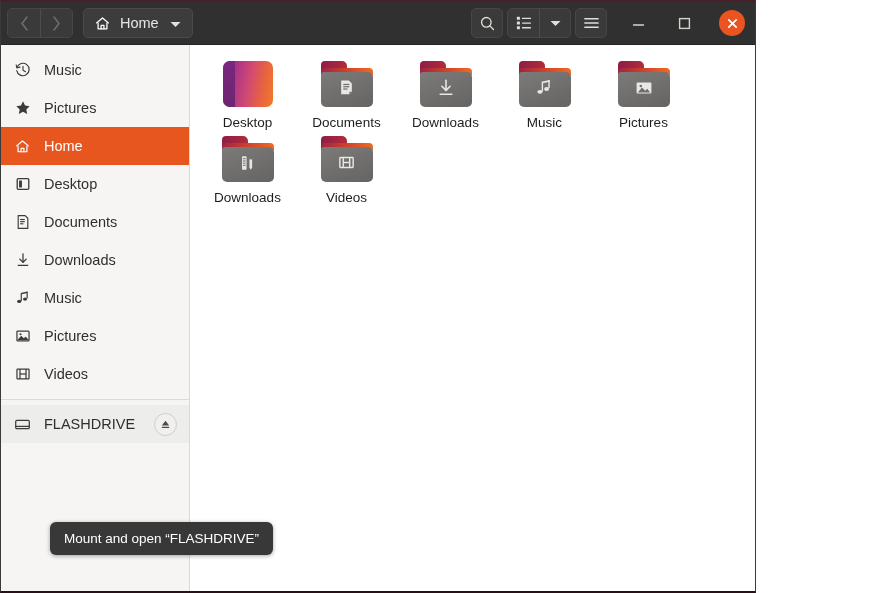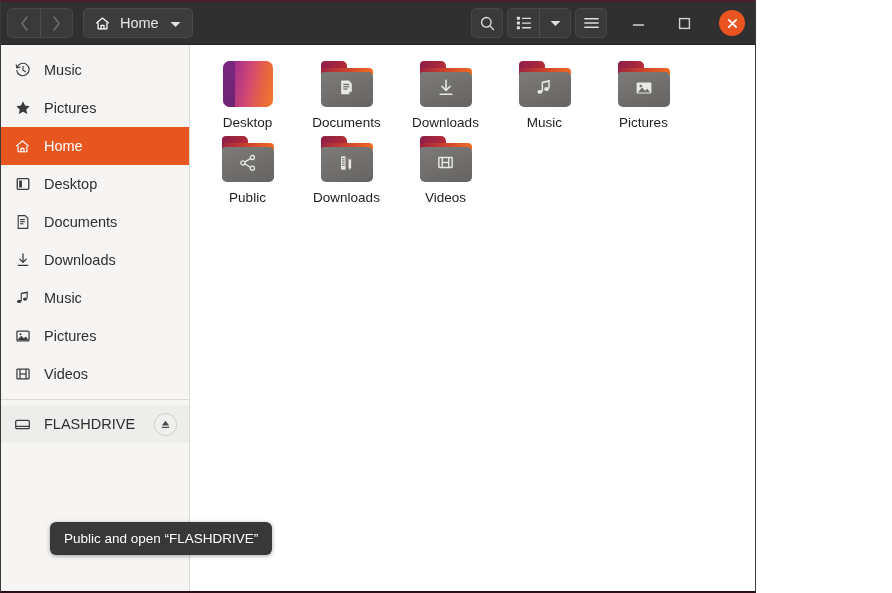--- a/index.html
+++ b/index.html
@@ -452,21 +452,21 @@
         <span>FLASHDRIVE</span>
         <span class="eject">
           <svg width="11" height="11" viewBox="0 0 12 12" fill="currentColor">
             <path d="M6 2 L10 7.2 H2 Z"></path>
             <rect x="2" y="8.4" width="8" height="1.5" rx="0.4"></rect>
           </svg>
         </span>
       </div>
 
 
-      <div id="tooltip">Public and open “FLASHDRIVE”</div>
+      <div id="tooltip">Mount and open “FLASHDRIVE”</div>
     </div>
 
     <div id="content">
 
       <div class="fitem">
         <div class="deskicon"></div>
         <div class="flabel">Desktop</div>
       </div>
 
       <div class="fitem">
@@ -534,38 +534,20 @@
                 <rect x="2.6" y="4.4" width="14.8" height="11.2" rx="1" fill="#f2f1ef"></rect>
                 <circle cx="6.8" cy="8" r="1.3" fill="#6f6e6c"></circle>
                 <path d="M3.8 14.4 L8 9.6 L11.2 12.8 L13.2 10.8 L16.2 14.4 Z" fill="#6f6e6c"></path>
               </svg>
             </span>
           </div>
         </div>
         <div class="flabel">Pictures</div>
       </div>
 
-      <div class="fitem">
-        <div class="folder">
-          <div class="tab"></div>
-            <div class="strip"></div>
-          <div class="body">
-            <span class="emblem">
-              <svg width="20" height="20" viewBox="0 0 20 20" fill="none" stroke="#f2f1ef" stroke-width="1.3">
-                <circle cx="14.4" cy="4.6" r="2.1"></circle>
-                <circle cx="14.4" cy="15.2" r="2.1"></circle>
-                <circle cx="4.9" cy="9.9" r="2.1"></circle>
-                <path d="M6.8 8.9 L12.5 5.6"></path>
-                <path d="M6.8 10.9 L12.5 14.2"></path>
-              </svg>
-            </span>
-          </div>
-        </div>
-        <div class="flabel">Public</div>
-      </div>
 
       <div class="fitem">
         <div class="folder">
           <div class="tab"></div>
             <div class="strip"></div>
           <div class="body">
             <span class="emblem">
               <svg width="18" height="18" viewBox="0 0 20 20">
                 <rect x="3.4" y="2.6" width="5" height="14.8" rx="0.8" fill="#f2f1ef"></rect>
                 <rect x="4.4" y="4.4" width="3" height="0.9" fill="#6f6e6c"></rect>

